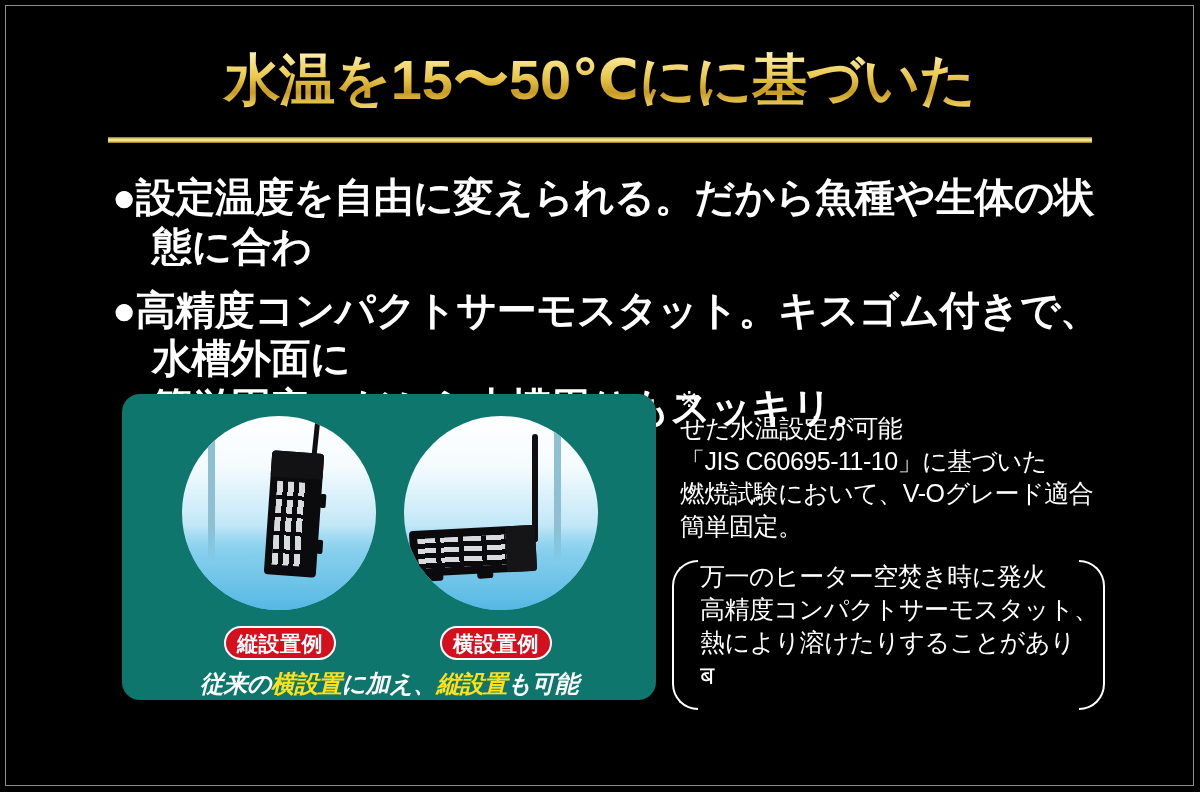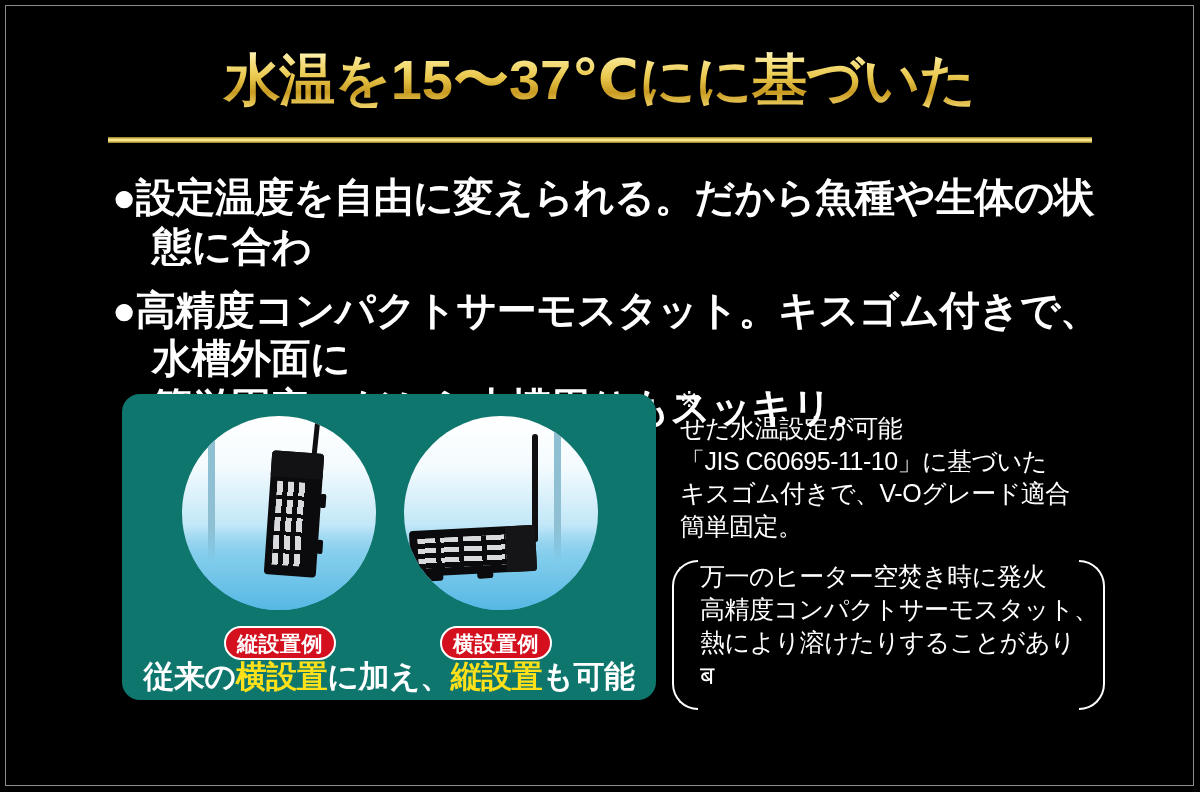--- a/index.html
+++ b/index.html
@@ -182,28 +182,29 @@
     line-height: 32px;
     text-align: center;
     letter-spacing: 0.5px;
     box-sizing: border-box;
   }
   #badge-left  { left: 102px; width: 112px; }
   #badge-right { left: 318px; width: 112px; }
 
   #panel-caption {
     position: absolute;
-    left: 0; top: 262px;
+    left: 0; top: 274px;
     width: 534px;
     text-align: center;
-    font-size: 31px;
+    font-size: 24px;
     font-weight: bold;
     color: #ffffff;
     white-space: nowrap;
     letter-spacing: -0.5px;
+    font-style: italic;
   }
   #panel-caption .hl { color: #ffe11a; }
 
   
   #note-jis {
     position: absolute;
     left: 680px; top: 388px;
     width: 460px;
     color: #ffffff;
     font-size: 25px;
@@ -247,21 +248,21 @@
   }
 </style>
 </head>
 <body>
 
 <div id="page">
 
   <div id="frame"></div>
 
   <div id="headline">
-    <span>水温を</span><span class="num">15〜37℃</span><span>に</span><span>に基づいた</span>
+    <span>水温を</span><span class="num">15〜50℃</span><span>に</span><span>に基づいた</span>
   </div>
   <div id="gold-rule"></div>
 
   <div id="bullets">
     <div class="bullet">
       <span class="ind">
         <span>●</span><span>設定温度を自由に変えられる。だから魚種や生体の状態に合わ</span>
       </span>
     </div>
     <div class="bullet">
@@ -308,21 +309,21 @@
     <div class="badge" id="badge-left">縦設置例</div>
     <div class="badge" id="badge-right">横設置例</div>
 
     <div id="panel-caption"><span>従来の</span><span class="hl">横設置</span><span>に加え、</span><span class="hl">縦設置</span><span>も可能</span></div>
   </div>
 
   <div id="note-jis">
     <span class="mark">※</span>
     <span>せた水温設定が可能</span><br>
     <span>「JIS C60695-11-10」に基づいた</span><br>
-    <span>キスゴム付きで、V-Oグレード適合</span><br>
+    <span>燃焼試験において、V-Oグレード適合</span><br>
     <span>簡単固定。</span>
   </div>
 
   <div id="note-caution-wrap">
     <div class="brace brace-l"></div>
     <div class="brace brace-r"></div>
     <div id="note-caution">
       <span>万一のヒーター空焚き時に発火</span><br>
       <span>高精度コンパクトサーモスタット、</span><br>
       <span>熱により溶けたりすることがあり</span><br>

